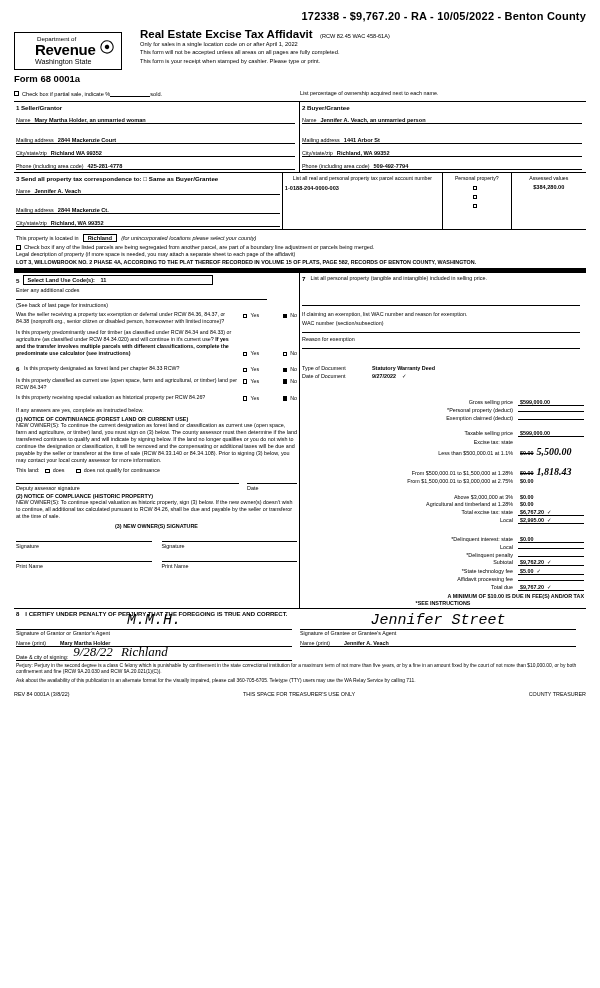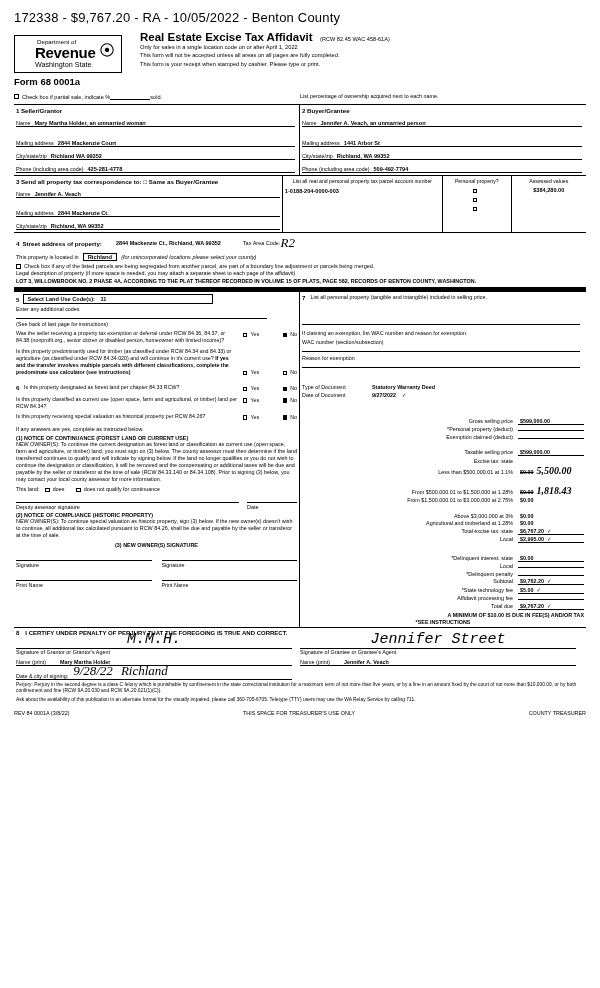--- a/index.html
+++ b/index.html
@@ -6,21 +6,21 @@
   body {
     margin: 0;
     padding: 0;
     width: 600px;
     background: #fff;
     font-family: "Liberation Sans", sans-serif;
     font-size: 5.4px;
     color: #000;
   }
   .page { width: 600px; min-height: 988px; position: relative; padding: 10px 14px 6px 14px; }
-  .hdr-num { text-align: left; font-size: 13px; font-weight: normal; margin-bottom: 6px; letter-spacing: .2px; }
+  .hdr-num { text-align: right; font-size: 11px; font-weight: bold; margin-bottom: 6px; letter-spacing: .2px; }
   .topbar { display: flex; align-items: flex-start; }
   .logo { width: 118px; padding-top: 4px; }
   .logo-dept { font-size: 6.2px; text-align: left; padding-left: 22px; }
   .logo-rev { font-size: 15px; font-weight: bold; letter-spacing: -.3px; padding-left: 20px; line-height: 1; }
   .logo-wa { font-size: 7.2px; padding-left: 20px; }
   .logo-box { border: 1px solid #000; width: 108px; padding: 2px 0 3px 0; position: relative; }
   .swirl { position: absolute; right: 6px; top: 10px; font-size: 16px; line-height: .6; }
   .titleblock { flex: 1; padding-left: 8px; }
   .title { font-size: 11.5px; font-weight: bold; display: inline-block; }
   .rcw { font-size: 5.6px; display: inline-block; padding-left: 6px; }
@@ -186,27 +186,20 @@
       <div style="padding-top:3px"><span class="cb sm"></span></div>
       <div style="padding-top:3px"><span class="cb sm"></span></div>
     </div>
     <div class="c4">
       <div class="hdr-sm">Assessed values</div>
       <div style="font-weight:bold;font-size:5.6px;padding-top:3px">$384,280.00</div>
     </div>
   </div>
 
   <div class="sec4">
-    <div class="line">
-      <span class="secnum">4</span>
-      <span class="secnum" style="padding-left:3px">Street address of property:</span>
-      <span style="font-weight:bold;padding-left:14px">2844 Mackenzie Ct., Richland, WA 99352</span>
-      <span style="padding-left:22px">Tax Area Code:</span>
-      <span class="handw">R2</span>
-    </div>
     <div class="line" style="padding-top:2px">
       <span>This property is located in</span>
       <span class="boxin">Richland</span>
       <span style="font-style:italic">(for unincorporated locations please select your county)</span>
     </div>
     <div class="line" style="padding-top:2px">
       <span class="cb"></span>
       <span>Check box if any of the listed parcels are being segregated from another parcel, are part of a boundary line adjustment or parcels being merged.</span>
     </div>
     <div style="padding-top:1px">Legal description of property (if more space is needed, you may attach a separate sheet to each page of the affidavit)</div>

